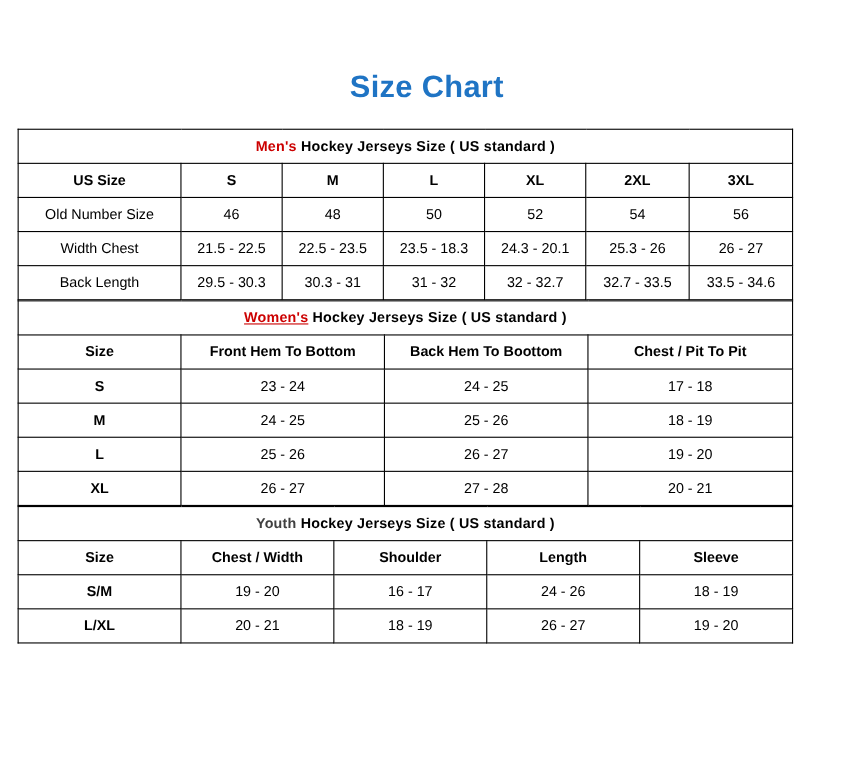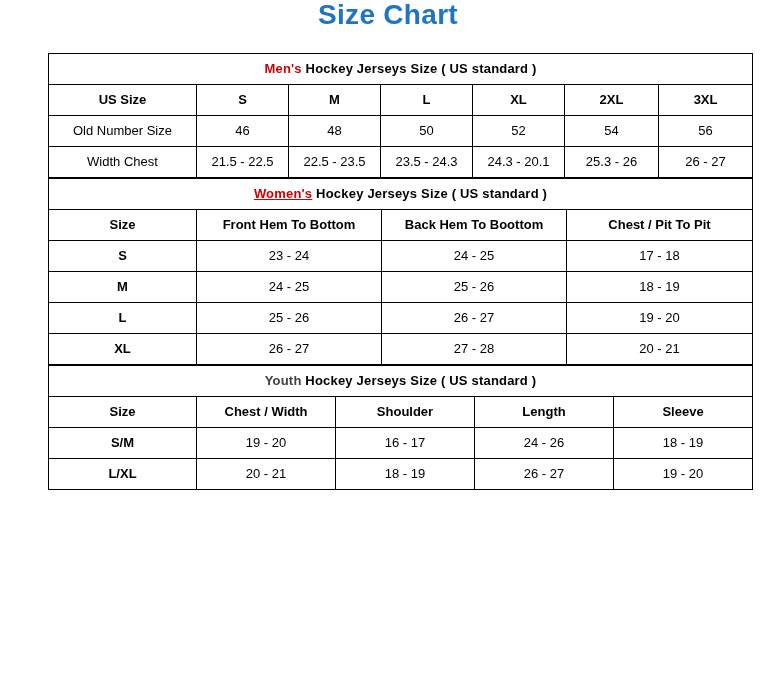--- a/index.html
+++ b/index.html
@@ -19,25 +19,26 @@
     height: 692px;
     position: relative;
     box-sizing: border-box;
   }
   .title {
     text-align: center;
     color: #1f74c4;
     font-size: 28px;
     font-weight: bold;
     letter-spacing: 0.3px;
+    padding-top: 64px;
     padding-bottom: 0;
     line-height: 1.1;
   }
   .chart-wrap {
-    margin: 22px 36px 0 48px;
+    margin: 22px 36px 0 16px;
   }
   table.sizes {
     width: 704px;
     border-collapse: collapse;
     table-layout: fixed;
   }
   table.sizes td {
     border: 1px solid #000000;
     font-size: 13px;
     text-align: center;
@@ -106,24 +107,33 @@
           <td>48</td>
           <td>50</td>
           <td>52</td>
           <td>54</td>
           <td>56</td>
         </tr>
         <tr>
           <td class="rowlabel">Width Chest</td>
           <td>21.5 - 22.5</td>
           <td>22.5 - 23.5</td>
-          <td>23.5 - 24.3</td>
+          <td>23.5 - 18.3</td>
           <td>24.3 - 20.1</td>
           <td>25.3 - 26</td>
           <td>26 - 27</td>
+        </tr>
+        <tr>
+          <td class="rowlabel">Back Length</td>
+          <td>29.5 - 30.3</td>
+          <td>30.3 - 31</td>
+          <td>31 - 32</td>
+          <td>32 - 32.7</td>
+          <td>32.7 - 33.5</td>
+          <td>33.5 - 34.6</td>
         </tr>
       </tbody>
     </table>
 
     <table class="sizes">
       <colgroup>
         <col style="width:148px">
         <col style="width:185px">
         <col style="width:185px">
         <col style="width:186px">

